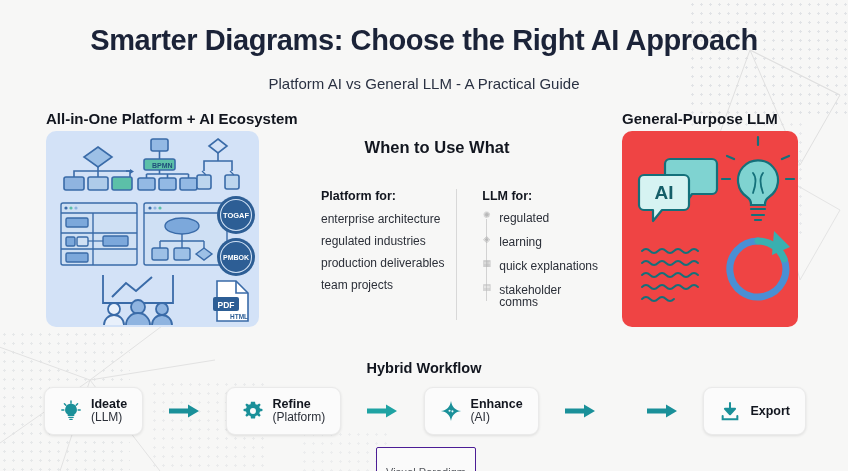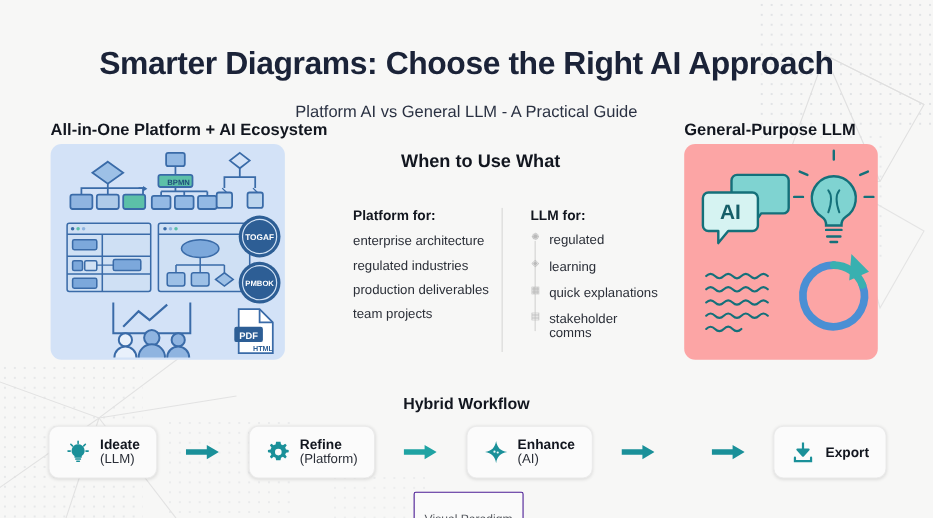--- a/index.html
+++ b/index.html
@@ -18,40 +18,40 @@
     background-size:9px 9px;opacity:.55;
   }
   .dg1{right:0;top:0;width:160px;height:120px;}
   .dg2{right:40px;top:120px;width:120px;height:120px;opacity:.38;}
   .dg3{left:0;top:330px;width:130px;height:141px;opacity:.42;}
   .dg4{left:150px;top:380px;width:120px;height:91px;opacity:.32;}
   .dg5{left:300px;top:430px;width:90px;height:41px;opacity:.28;}
   .poly{position:absolute;overflow:visible;}
 
   
-  .header{position:absolute;top:0;left:0;right:0;z-index:3;text-align:center;padding-top:43px;}
+  .header{position:absolute;top:0;left:0;right:0;z-index:3;text-align:center;padding-top:25px;}
   .title{
     font-size:29px;font-weight:bold;letter-spacing:-.4px;
     color:#1b2338;line-height:1.1;margin:0;
   }
   .subtitle{
     font-size:15px;color:#2a3142;margin:18px 0 0 0;font-weight:normal;
   }
 
   
   .cap{
     position:absolute;z-index:3;font-size:15px;font-weight:bold;color:#12161f;
   }
   .cap-left{left:46px;top:110px;}
   .cap-right{left:622px;top:110px;}
 
   
   .panel{position:absolute;z-index:2;border-radius:10px;}
   .panel-left{left:46px;top:131px;width:213px;height:196px;background:#d3e2f7;}
-  .panel-right{left:622px;top:131px;width:176px;height:196px;background:#fca5a5;}
+  .panel-right{left:622px;top:131px;width:176px;height:196px;background:#ef4444;}
 
   
   .mid{position:absolute;left:272px;top:138px;width:330px;z-index:3;}
   .mid-title{font-size:16.5px;font-weight:bold;text-align:center;color:#12161f;margin:0 0 32px 0;}
   .cols{display:flex;gap:0;}
   .col{position:relative;}
   .col-platform{width:165px;padding-left:8px;box-sizing:border-box;margin-left:41px;}
   .col-llm{width:165px;padding-left:25px;box-sizing:border-box;border-left:1px solid #d8d8d8;}
   .col-h{font-size:12.5px;font-weight:bold;color:#12161f;margin:0 0 9px 0;}
   .pf-item{font-size:12px;color:#2b2f38;line-height:1.18;margin-bottom:8px;max-width:125px;}

